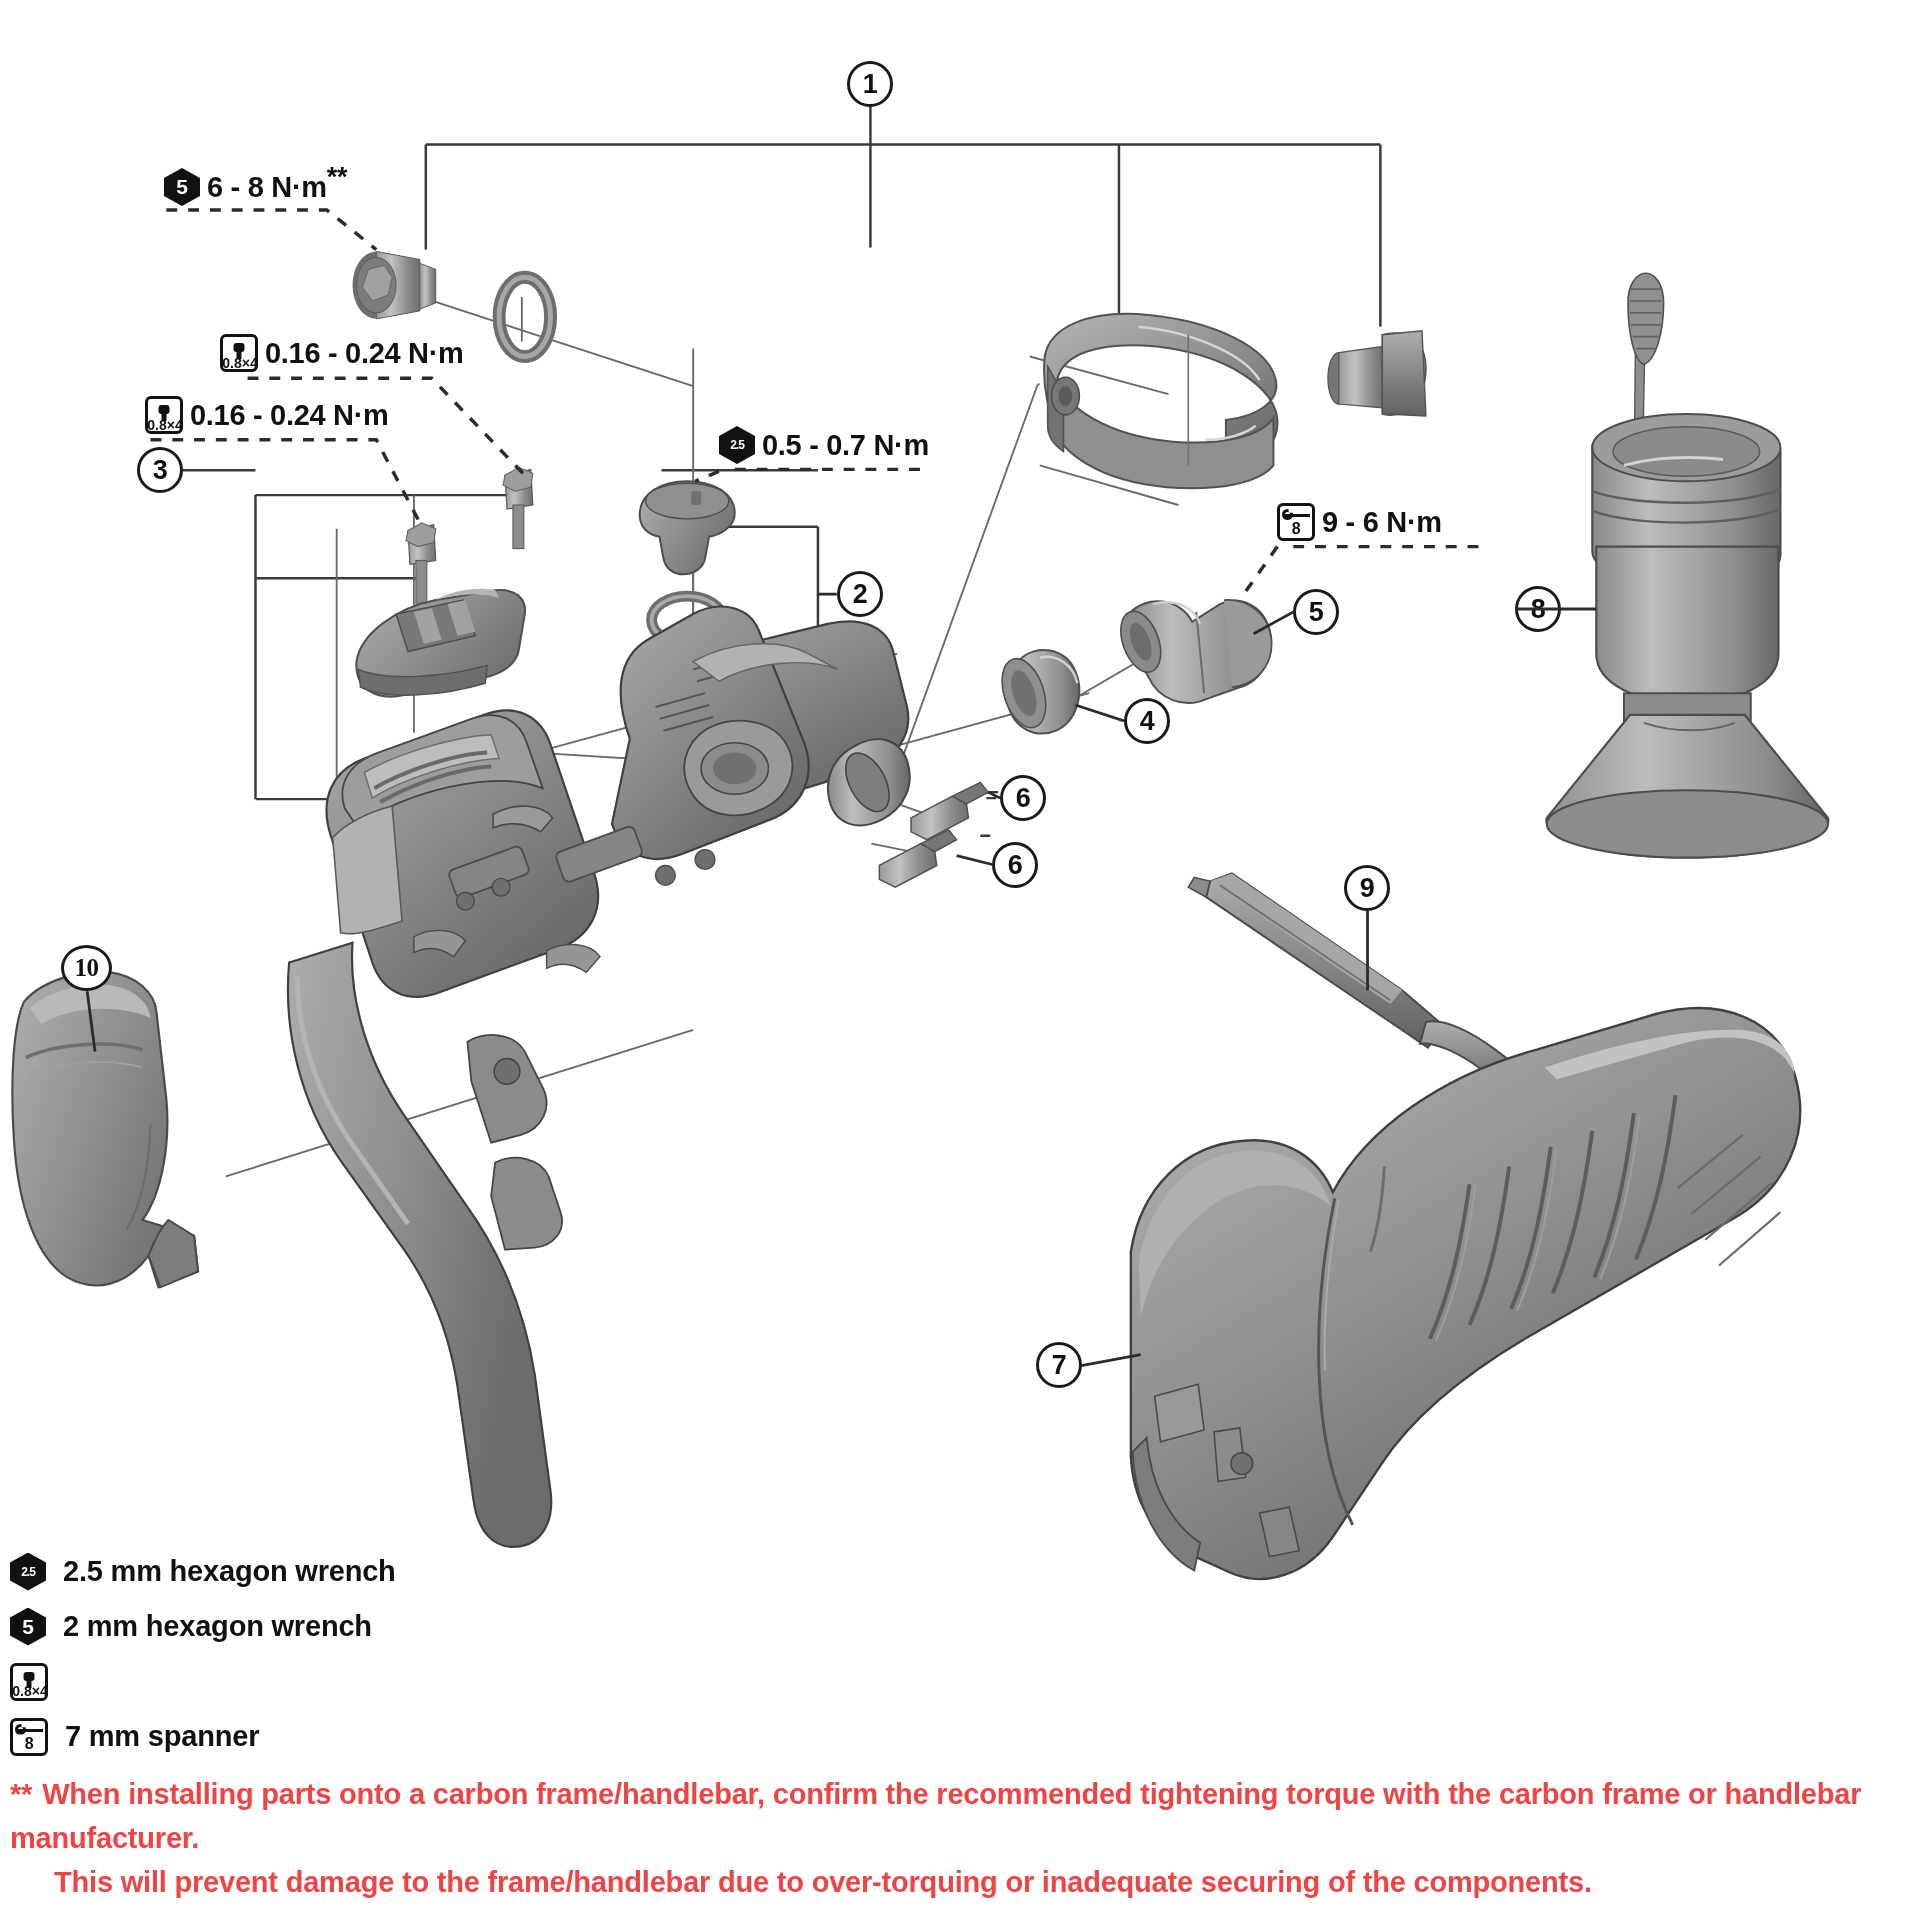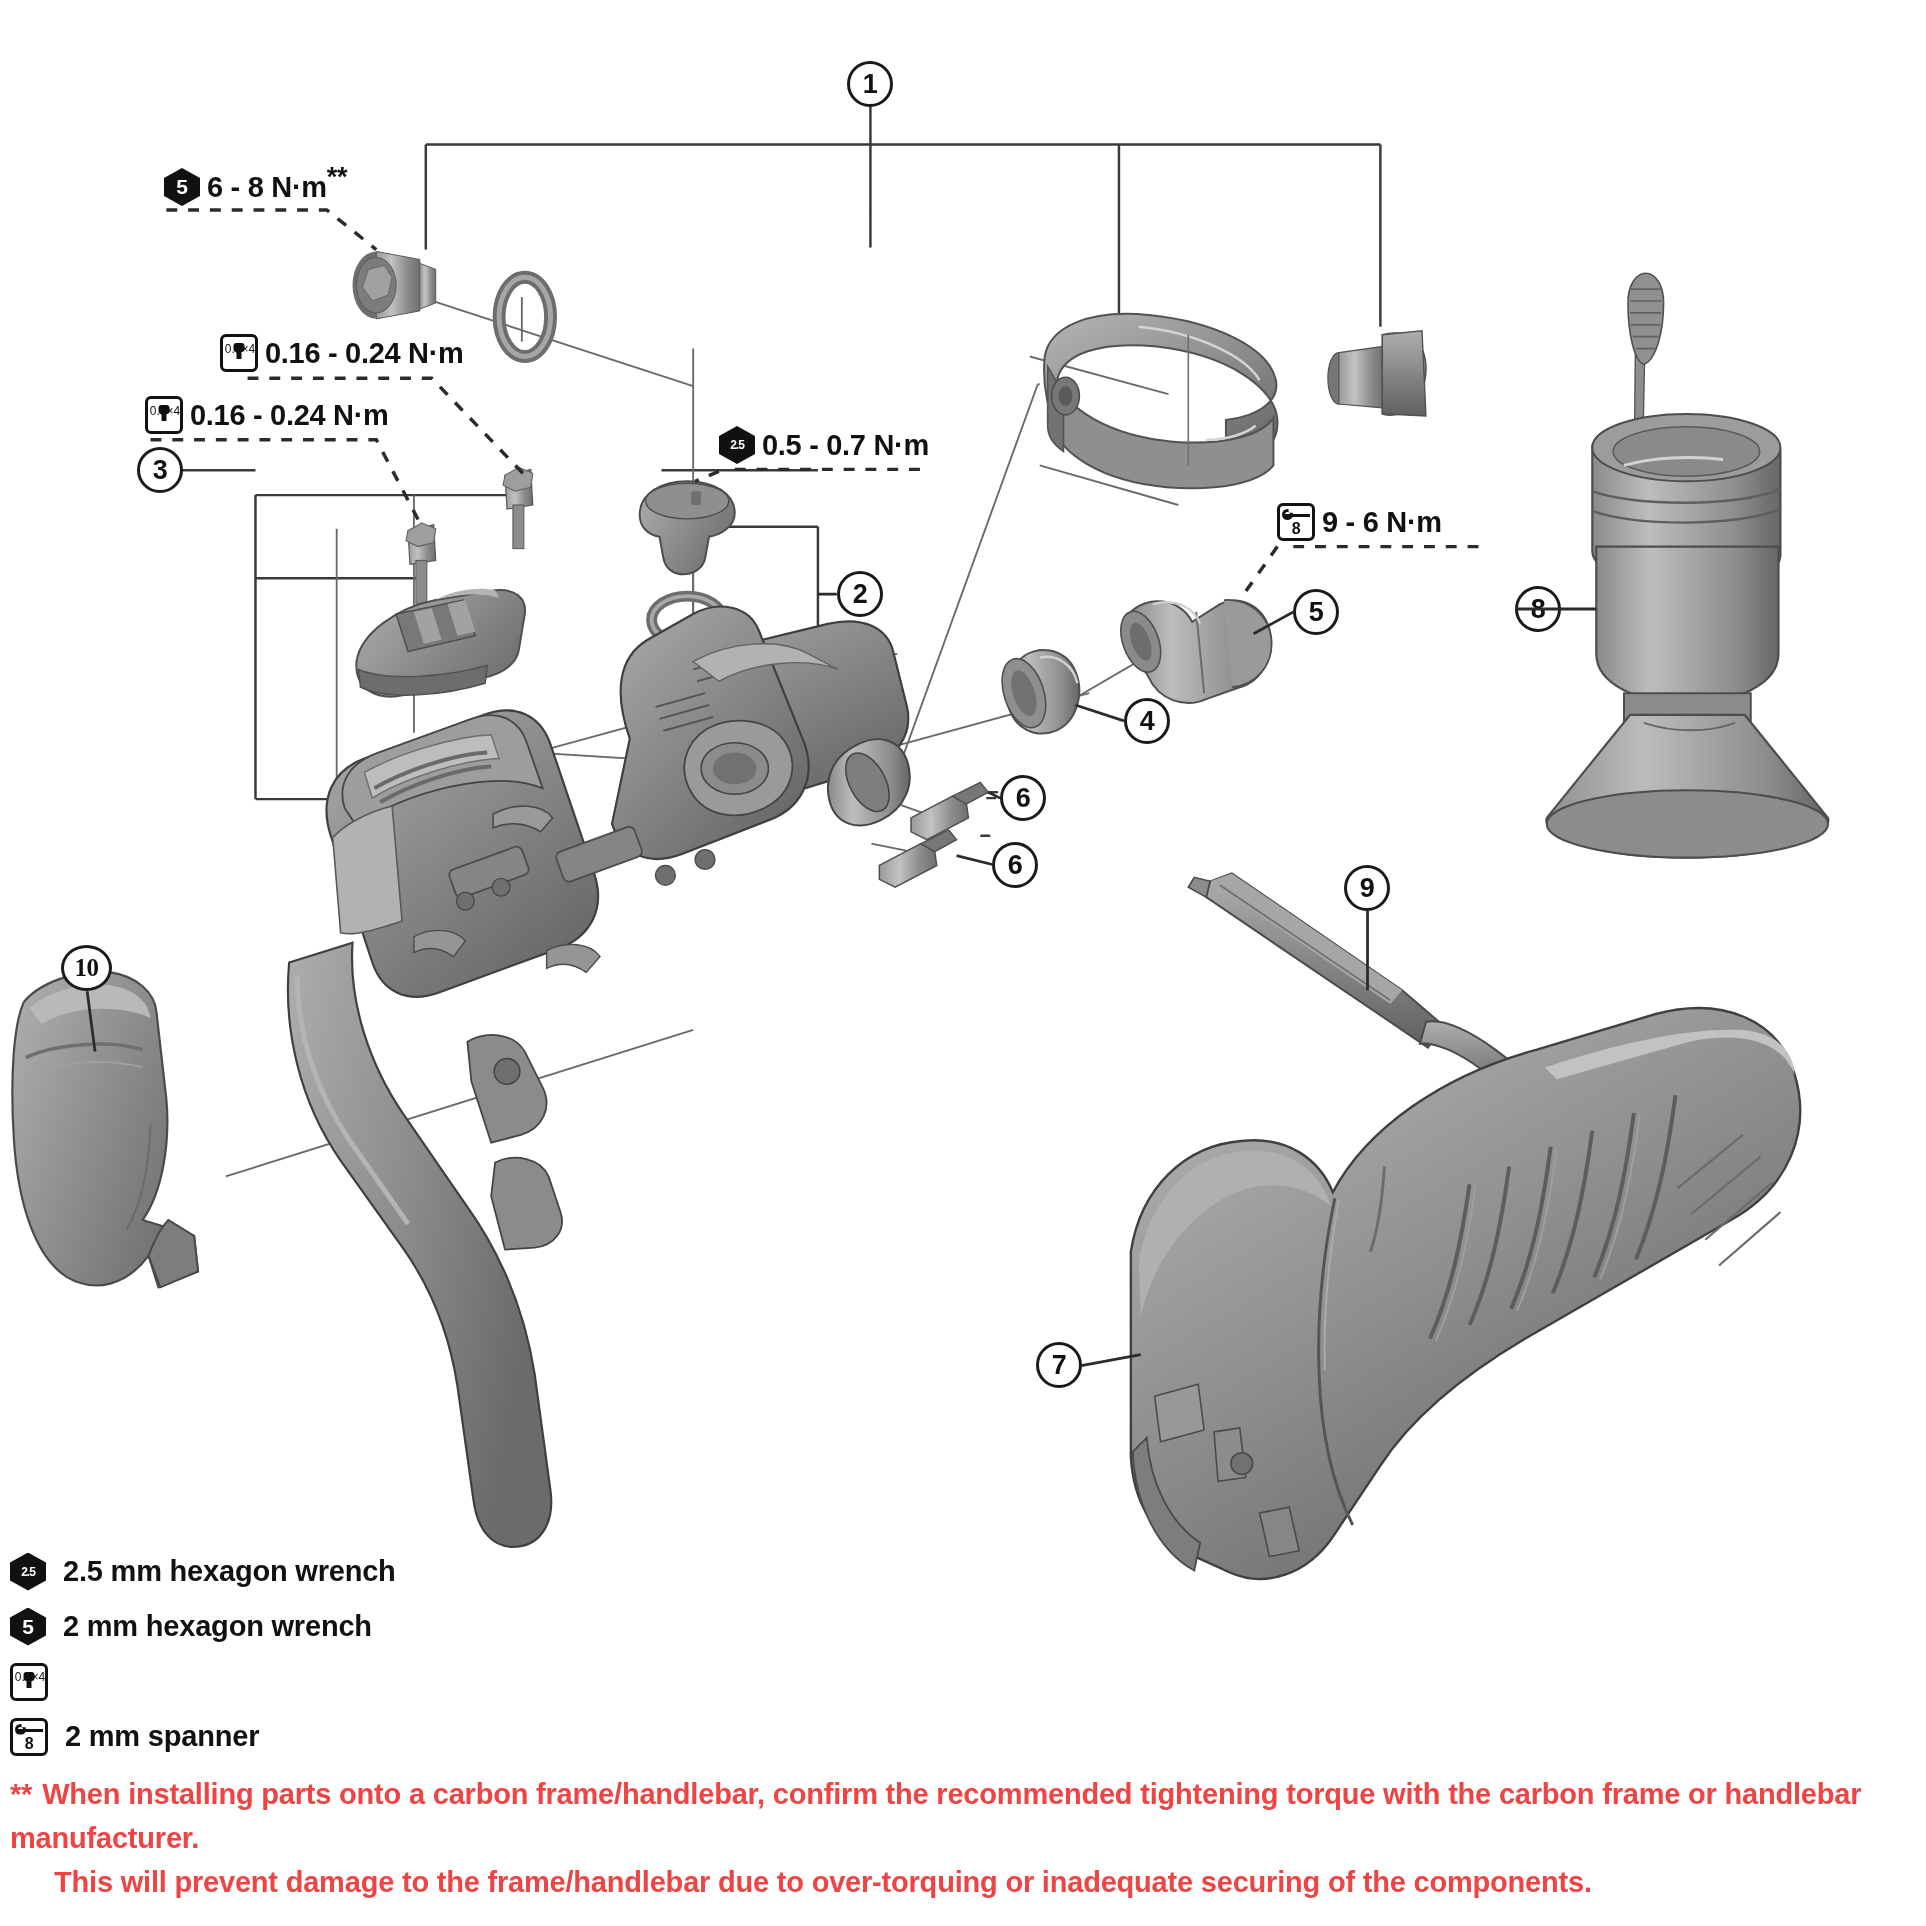--- a/index.html
+++ b/index.html
@@ -78,23 +78,23 @@
     position: absolute; left: 50%; top: 6px;
     transform: translateX(-50%);
     width: 11px; height: 9px; background:#111; border-radius: 3px;
   }
   .tool-sd .sh {
     position: absolute; left: 50%; top: 14px;
     transform: translateX(-50%);
     width: 5px; height: 8px; background:#111;
   }
   .tool-sd .cap {
-    position:absolute; left: 2px; bottom: 15px;
+    position:absolute; left: 2px; bottom: 1px;
     width: 30px; height: 11px;
-    font-size: 12px; font-weight: 400; color:#111;
+    font-size: 14px; font-weight: 700; color:#111;
     letter-spacing: 0px;
     display:flex; align-items:center; justify-content:center;
   }
 
   .tool-sp {
     position: relative;
     width: 38px; height: 38px;
     border: 3px solid #111;
     border-radius: 6px;
     background: #fff;
@@ -626,21 +626,21 @@
         <span class="sh"></span>
         <span class="cap">0.8×4</span>
       </span>
     </div>
     <div class="legend-row">
       <span class="tool-sp">
         <span class="bar"></span>
         <span class="head"></span>
         <span class="num">8</span>
       </span>
-      <span class="lbl">2 mm spanner</span>
+      <span class="lbl">7 mm spanner</span>
     </div>
   </div>
 
   <div class="footnote" style="top:1772px;">
     <span class="fn-mark">**</span><span>When installing parts onto a carbon frame/handlebar, confirm the recommended tightening torque with the carbon frame or handlebar manufacturer.</span>
     <span class="fn-l2">This will prevent damage to the frame/handlebar due to over-torquing or inadequate securing of the components.</span>
   </div>
 
 </div>
 

